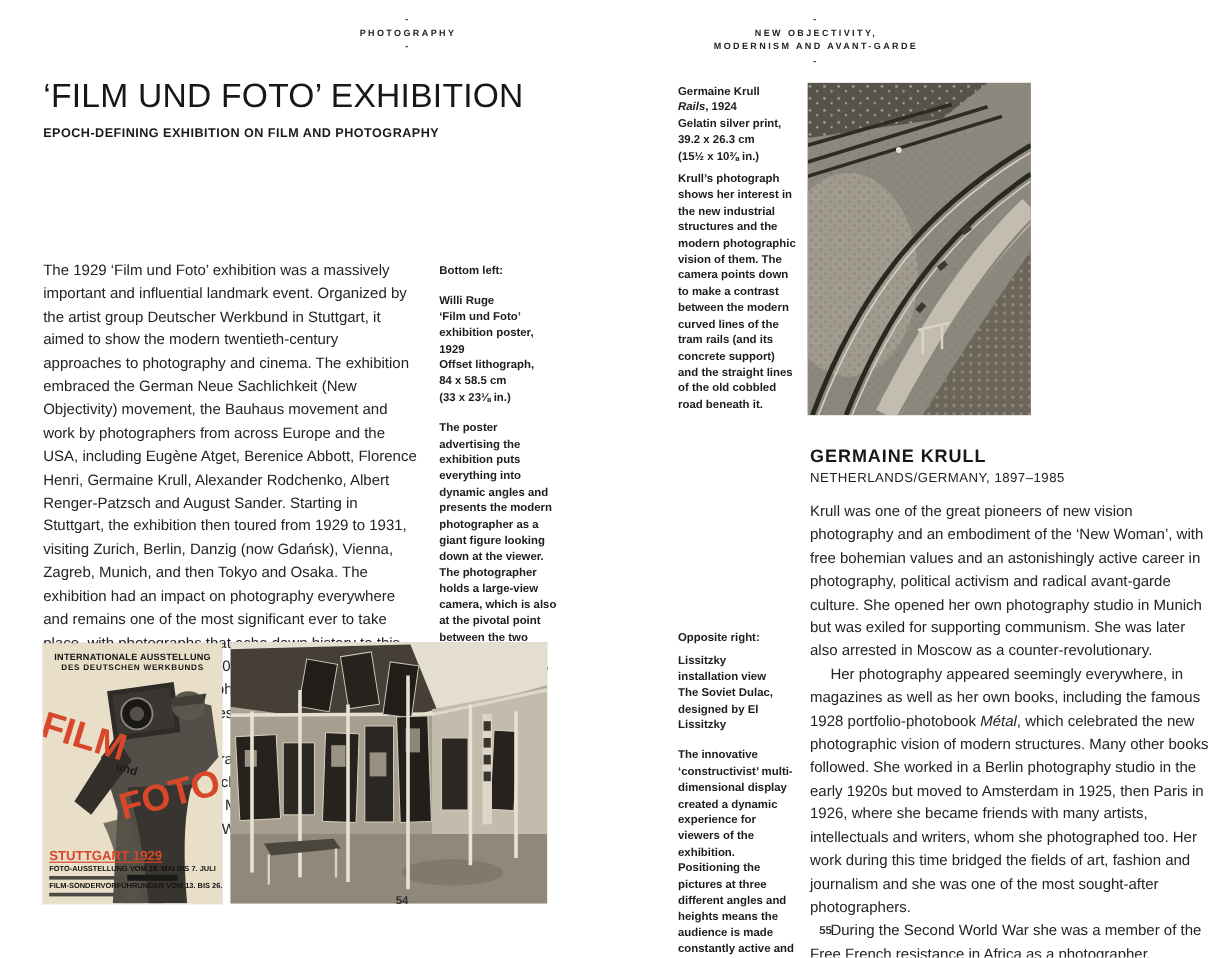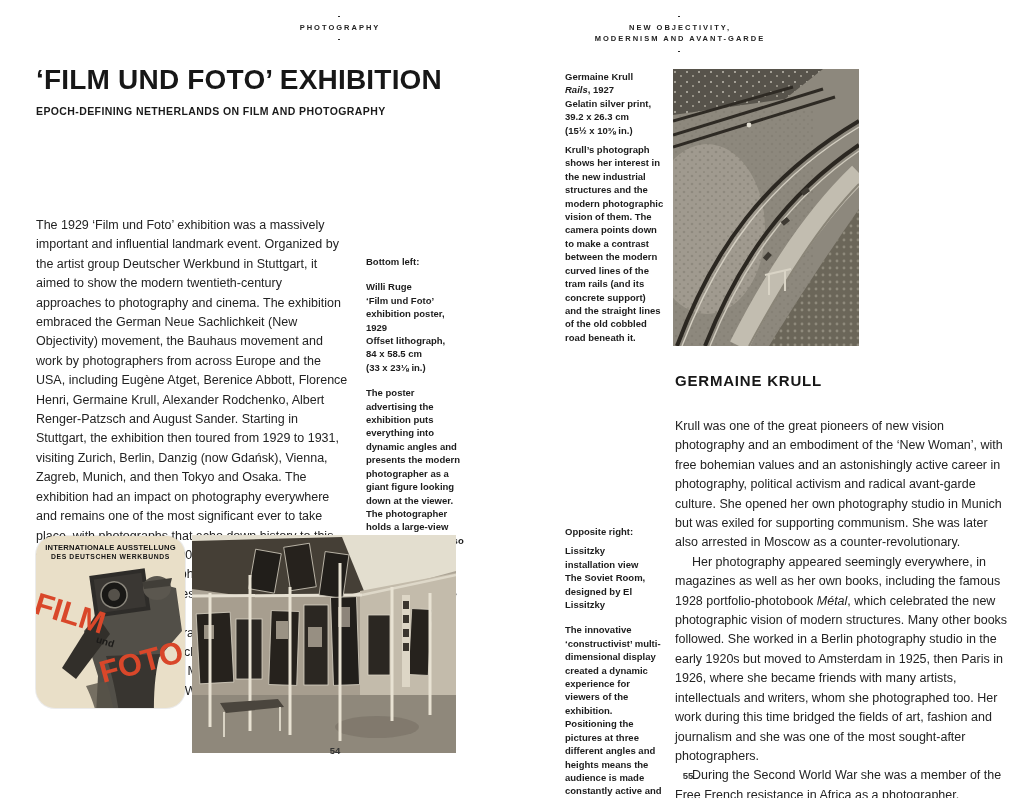--- a/index.html
+++ b/index.html
@@ -10,68 +10,68 @@
     -webkit-font-smoothing:antialiased;
   }
   .abs{position:absolute;}
   
   .run-head{
     position:absolute;text-align:center;
     font-size:7.5px;font-weight:700;letter-spacing:2px;
     line-height:11.5px;color:#222;white-space:pre-line;
   }
   
-  .main-title{font-size:28px;font-weight:700;letter-spacing:.2px;color:#171717;}
+  .main-title{font-size:28px;font-weight:400;letter-spacing:.2px;color:#171717;}
   .sub-title{font-size:24px;font-weight:400;color:#1c1c1c;margin-top:3px;}
   .tagline{font-size:10.5px;font-weight:700;letter-spacing:.4px;margin-top:9px;color:#1a1a1a;}
   
   .body-col p{margin:0;font-size:12.5px;line-height:19.4px;color:#232323;}
   .body-col p + p{text-indent:17px;}
   
   .cap{font-size:9.5px;line-height:13.4px;font-weight:600;color:#1c1c1c;width:100px;}
   .cap .b{font-weight:800;}
   .cap .pre{white-space:pre-line;}
   .cap .gap{height:12px;}
   .cap .gap-s{height:6px;}
   
   .artist-h{font-size:15px;font-weight:800;letter-spacing:.8px;color:#171717;}
   .artist-sub{font-size:11px;font-weight:500;letter-spacing:.4px;margin-top:4px;color:#222;}
   .pagenum{position:absolute;font-size:9.5px;font-weight:600;color:#333;width:40px;text-align:center;}
   
   .poster{
-    position:absolute;left:36px;top:536px;width:149px;height:172px;
-    overflow:hidden;box-shadow:0 0 0 1px rgba(0,0,0,.08);border-radius:19px;
+    position:absolute;left:36px;top:536px;width:149px;height:217px;
+    overflow:hidden;box-shadow:0 0 0 1px rgba(0,0,0,.08);
   }
   .poster .ptxt{position:absolute;width:100%;text-align:center;font-weight:800;color:#141414;}
   .poster .diag{position:absolute;font-weight:800;line-height:1;}
   .poster .botline{position:absolute;left:5px;font-weight:800;color:#131313;white-space:nowrap;}
   .poster .bar{position:absolute;background:#4c4a44;height:2.5px;}
   .poster .barblk{position:absolute;background:#1a1a18;height:5px;}
   .photo-frame{position:absolute;overflow:hidden;}
 </style>
 </head>
 <body>
 
 <div class="abs" style="left:0;top:0;width:510px;height:798px;">
 
   <div class="run-head" style="left:270px;top:10px;width:140px;">-
 PHOTOGRAPHY
 -</div>
 
   <div class="abs" style="left:36px;top:64px;width:420px;">
     <div class="main-title">‘FILM UND FOTO’ EXHIBITION</div>
-    <div class="tagline">EPOCH-DEFINING NETHERLANDS ON FILM AND PHOTOGRAPHY</div>
+    <div class="tagline">EPOCH-DEFINING EXHIBITION ON FILM AND PHOTOGRAPHY</div>
   </div>
 
   <div class="abs body-col" style="left:36px;top:216px;width:314px;">
     <p>The 1929 ‘Film und Foto’ exhibition was a massively important and influential landmark event. Organized by the artist group Deutscher Werkbund in Stuttgart, it aimed to show the modern twentieth-century approaches to photography and cinema. The exhibition embraced the German Neue Sachlichkeit (New Objectivity) movement, the Bauhaus movement and work by photographers from across Europe and the USA, including Eugène Atget, Berenice Abbott, Florence Henri, Germaine Krull, Alexander Rodchenko, Albert Renger-Patzsch and August Sander. Starting in Stuttgart, the exhibition then toured from 1929 to 1931, visiting Zurich, Berlin, Danzig (now Gdańsk), Vienna, Zagreb, Munich, and then Tokyo and Osaka. The exhibition had an impact on photography everywhere and remains one of the most significant ever to take place, with photographs that echo down history to this day. Most of the almost 1,000 photographs in the exhibition are by photographers who are now recognized as pivotal figures in the history of photography.</p>
     <p>The film section was curated by Hans Richter and included diverse figures such as Charlie Chaplin and experimental art work from Marcel Duchamp, Germaine Dulac, Fernand Léger and Walter Ruttmann.</p>
   </div>
 
-  <div class="abs cap" style="left:366px;top:219px;margin-top:36px;">
+  <div class="abs cap" style="left:366px;top:219px;">
     <div class="b">Bottom left:</div>
     <div class="gap"></div>
     <div class="b">Willi Ruge</div>
     <div class="pre">‘Film und Foto’
 exhibition poster, 1929
 Offset lithograph,
 84 x 58.5 cm
 (33 x 23⅛ in.)</div>
     <div class="gap"></div>
     <div>The poster advertising the exhibition puts everything into dynamic angles and presents the modern photographer as a giant figure looking down at the viewer. The photographer holds a large-view camera, which is also at the pivotal point between the two themes of ‘film’ and ‘photography’ in the exhibition title.</div>
@@ -171,21 +171,21 @@
 
 <div class="abs" style="left:510px;top:0;width:510px;height:798px;">
 
   <div class="run-head" style="left:60px;top:10px;width:220px;">-
 NEW OBJECTIVITY,
 MODERNISM AND AVANT-GARDE
 -</div>
 
   <div class="abs cap" style="left:55px;top:70px;">
     <div class="b">Germaine Krull</div>
-    <div><span style="font-style: italic;">Rails</span><span>, 1927</span></div>
+    <div><span style="font-style: italic;">Rails</span><span>, 1924</span></div>
     <div class="pre">Gelatin silver print,
 39.2 x 26.3 cm
 (15½ x 10⅜ in.)</div>
     <div class="gap-s"></div>
     <div>Krull’s photograph shows her interest in the new industrial structures and the modern photographic vision of them. The camera points down to make a contrast between the modern curved lines of the tram rails (and its concrete support) and the straight lines of the old cobbled road beneath it.</div>
   </div>
 
   <div class="photo-frame" style="left:163px;top:69px;width:186px;height:277px;background:#8d887d;">
     <svg width="186" height="277" viewBox="0 0 186 277">
       <defs>
@@ -232,33 +232,34 @@
       <g stroke="#d9d4c6" stroke-width="2">
         <line x1="92" y1="206" x2="118" y2="200"></line>
         <line x1="96" y1="206" x2="96" y2="226"></line>
         <line x1="112" y1="202" x2="112" y2="222"></line>
       </g>
     </svg>
   </div>
 
   <div class="abs" style="left:165px;top:372px;width:340px;">
     <div class="artist-h">GERMAINE KRULL</div>
+    <div class="artist-sub">NETHERLANDS/GERMANY, 1897–1985</div>
   </div>
 
   <div class="abs body-col" style="left:165px;top:417px;width:334px;">
     <p><span>Krull was one of the great pioneers of new vision photography and an embodiment of the ‘New Woman’, with free bohemian values and an astonishingly active career in photography, political activism and radical avant-garde culture. She opened her own photography studio in Munich but was exiled for supporting communism. She was later also arrested in Moscow as a counter-revolutionary.</span></p>
     <p><span>Her photography appeared seemingly everywhere, in magazines as well as her own books, including the famous 1928 portfolio-photobook </span><span style="font-style: italic;">Métal</span><span>, which celebrated the new photographic vision of modern structures. Many other books followed. She worked in a Berlin photography studio in the early 1920s but moved to Amsterdam in 1925, then Paris in 1926, where she became friends with many artists, intellectuals and writers, whom she photographed too. Her work during this time bridged the fields of art, fashion and journalism and she was one of the most sought-after photographers.</span></p>
     <p><span>During the Second World War she was a member of the Free French resistance in Africa as a photographer, travelling there via Brazil. She travelled extensively and for a time lived reclusively among Tibetan monks, but did not stop photography. Her book </span></p>
   </div>
 
   <div class="abs cap" style="left:55px;top:525px;">
     <div class="b">Opposite right:</div>
     <div class="gap-s"></div>
     <div class="b pre">Lissitzky
 installation view</div>
-    <div class="pre">The Soviet Room,
+    <div class="pre">The Soviet Dulac,
 designed by El Lissitzky</div>
     <div class="gap"></div>
     <div>The innovative ‘constructivist’ multi-dimensional display created a dynamic experience for viewers of the exhibition. Positioning the pictures at three different angles and heights means the audience is made constantly active and distracted by the images.</div>
   </div>
 
   <div class="pagenum" style="left:158px;top:770px;">55</div>
 </div>
 
 </body></html>

